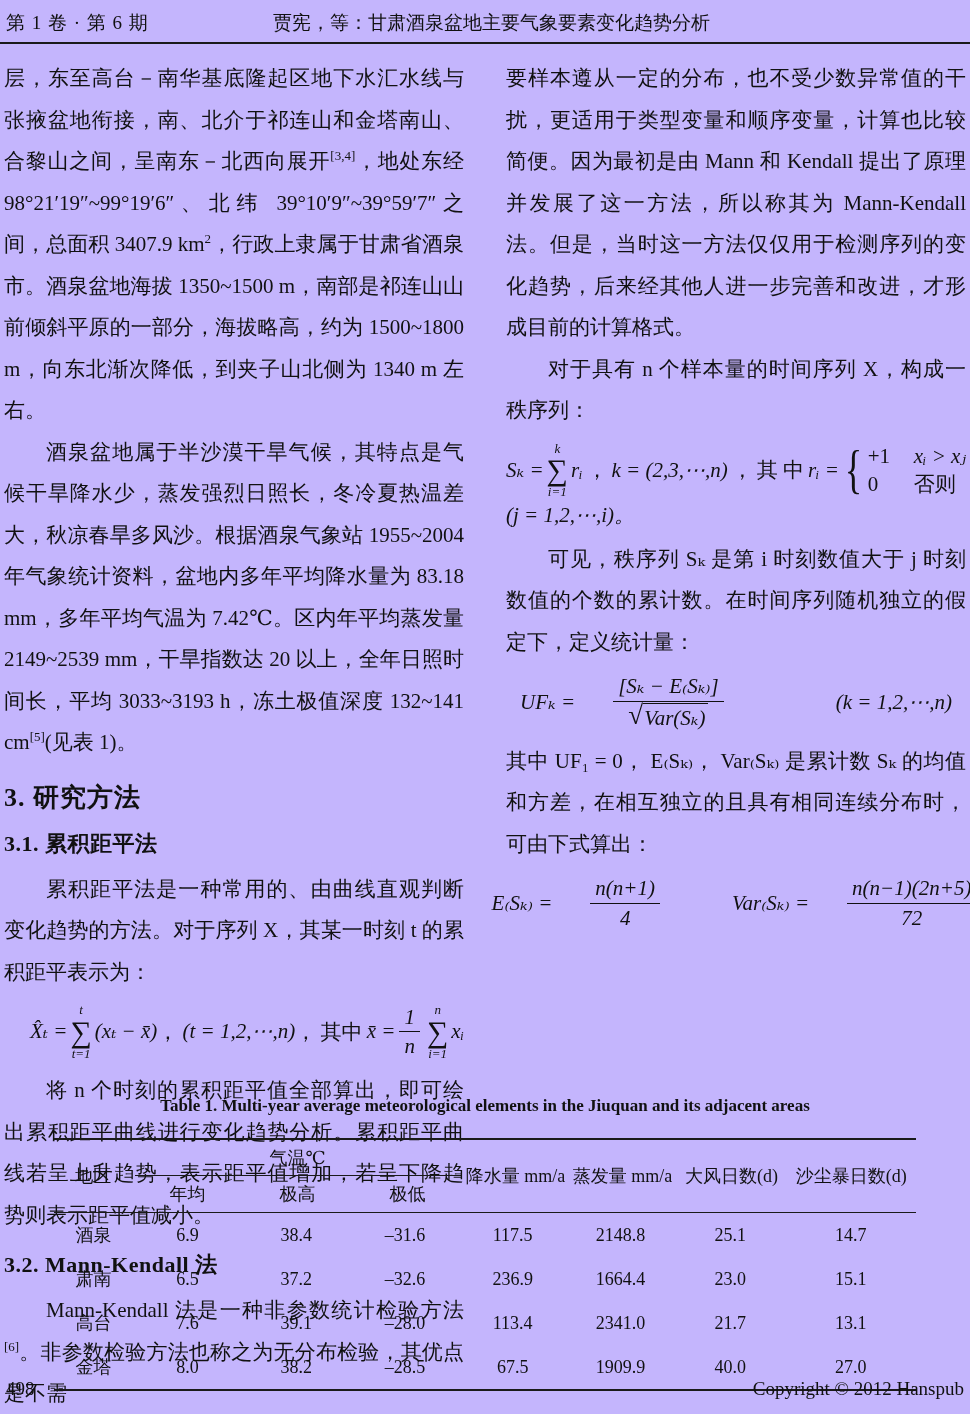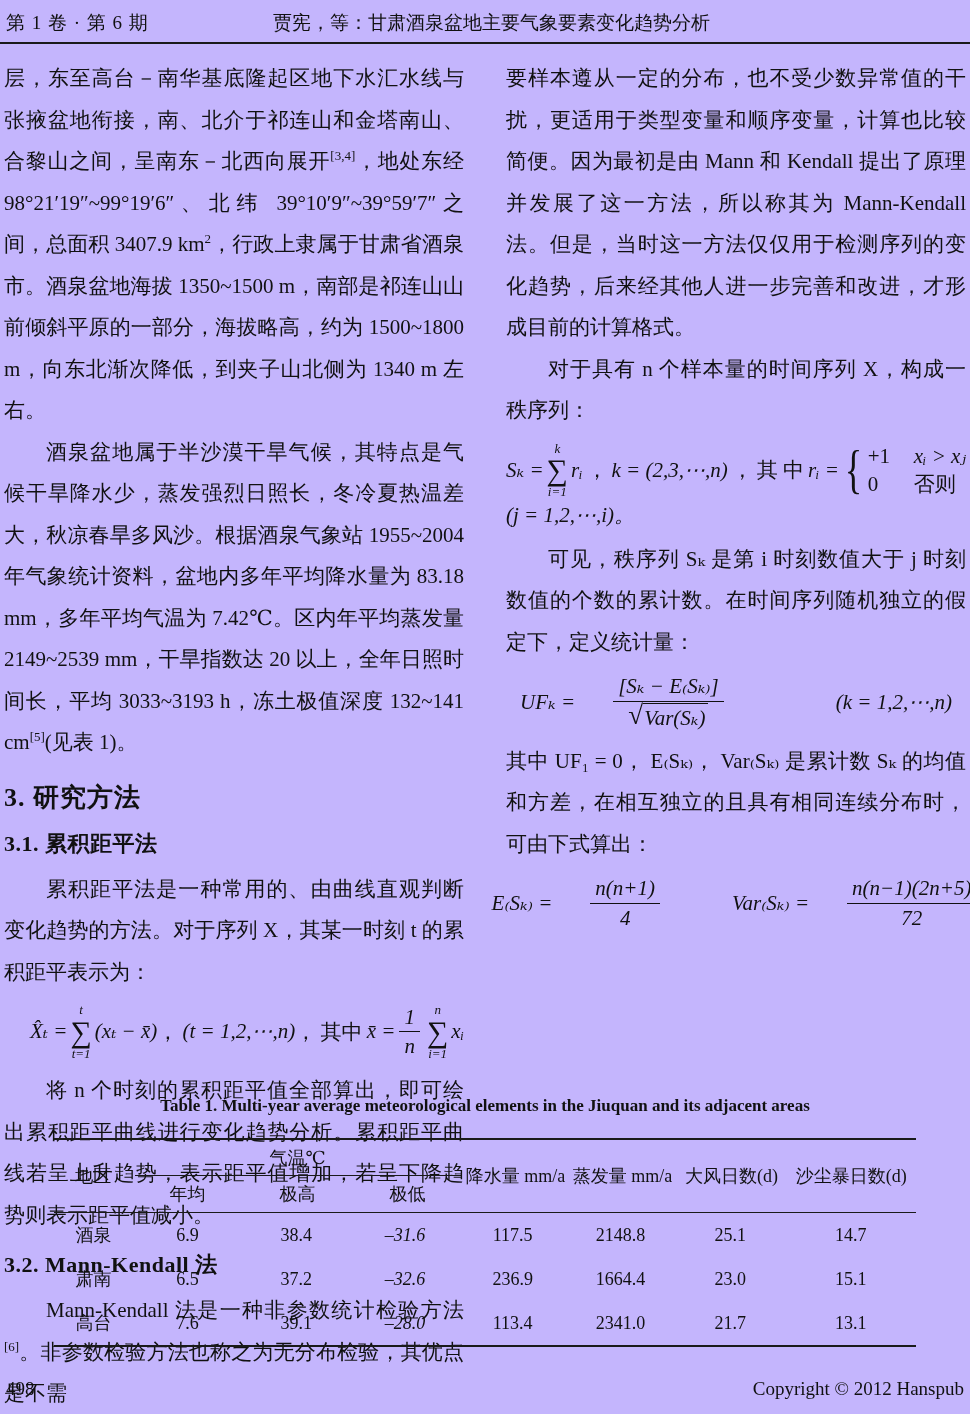--- a/index.html
+++ b/index.html
@@ -88,21 +88,21 @@
   .temp-subrule { border-bottom: 1.2px solid #1a1a1a; margin: 0 2px; }
   .temp-subs { display: flex; padding-top: 6px; }
   .temp-subs span { width: 110px; text-align: center; }
   .c-precip { width: 108px; text-align: center; }
   .c-evap   { width: 110px; text-align: center; }
   .c-wind   { width: 112px; text-align: center; }
   .c-dust   { width: 132px; text-align: center; }
   .tbl-row { display: flex; align-items: center; height: 44px; }
   .tbl-row > span { text-align: center; }
   .r-region { width: 80px; }
-  .r-v0 { width: 110px; } .r-v1 { width: 110px; } .r-v2 { width: 110px; font-style: italic; }
+  .r-v0 { width: 110px; } .r-v1 { width: 110px; } .r-v2 { width: 110px; }
   .r-v3 { width: 108px; } .r-v4 { width: 110px; } .r-v5 { width: 112px; } .r-v6 { width: 132px; }
 
   
   .footer {
     position: absolute; left: 6px; right: 6px; bottom: 14px;
     display: flex; justify-content: space-between; font-size: 19px;
   }
 </style>
 </head>
 <body>
@@ -282,20 +282,30 @@
       <div class="tbl-row">
         <span class="r-region">高台</span>
         <span class="r-v0">7.6</span>
         <span class="r-v1">39.1</span>
         <span class="r-v2">–28.0</span>
         <span class="r-v3">113.4</span>
         <span class="r-v4">2341.0</span>
         <span class="r-v5">21.7</span>
         <span class="r-v6">13.1</span>
       </div>
+      <div class="tbl-row">
+        <span class="r-region">金塔</span>
+        <span class="r-v0">8.0</span>
+        <span class="r-v1">38.2</span>
+        <span class="r-v2">–28.5</span>
+        <span class="r-v3">67.5</span>
+        <span class="r-v4">1909.9</span>
+        <span class="r-v5">40.0</span>
+        <span class="r-v6">27.0</span>
+      </div>
     </div>
   </div>
 
   <div class="footer">
     <span>498</span>
     <span>Copyright © 2012 Hanspub</span>
   </div>
 
 </div>
 

